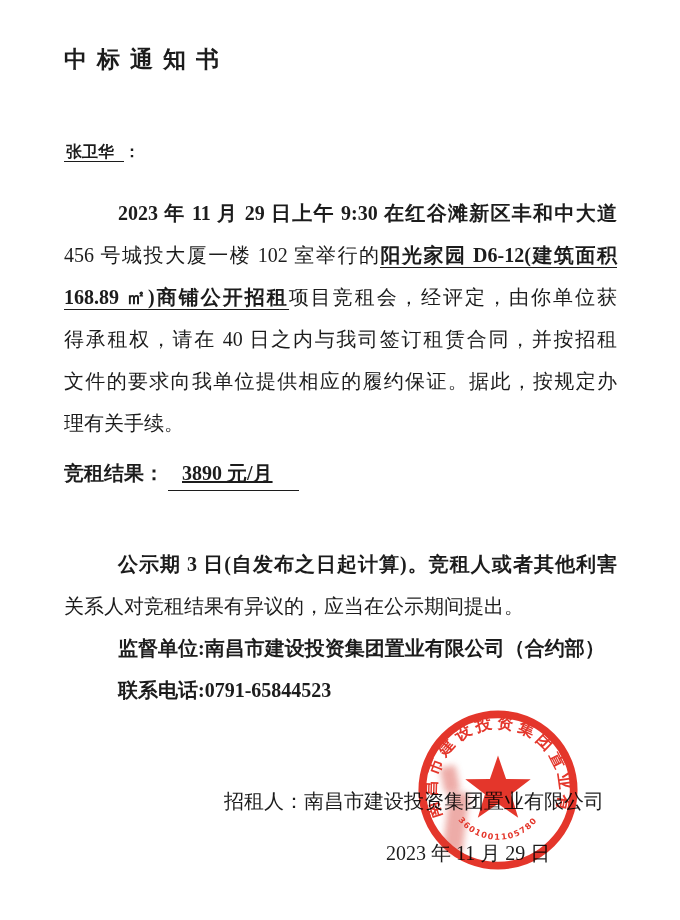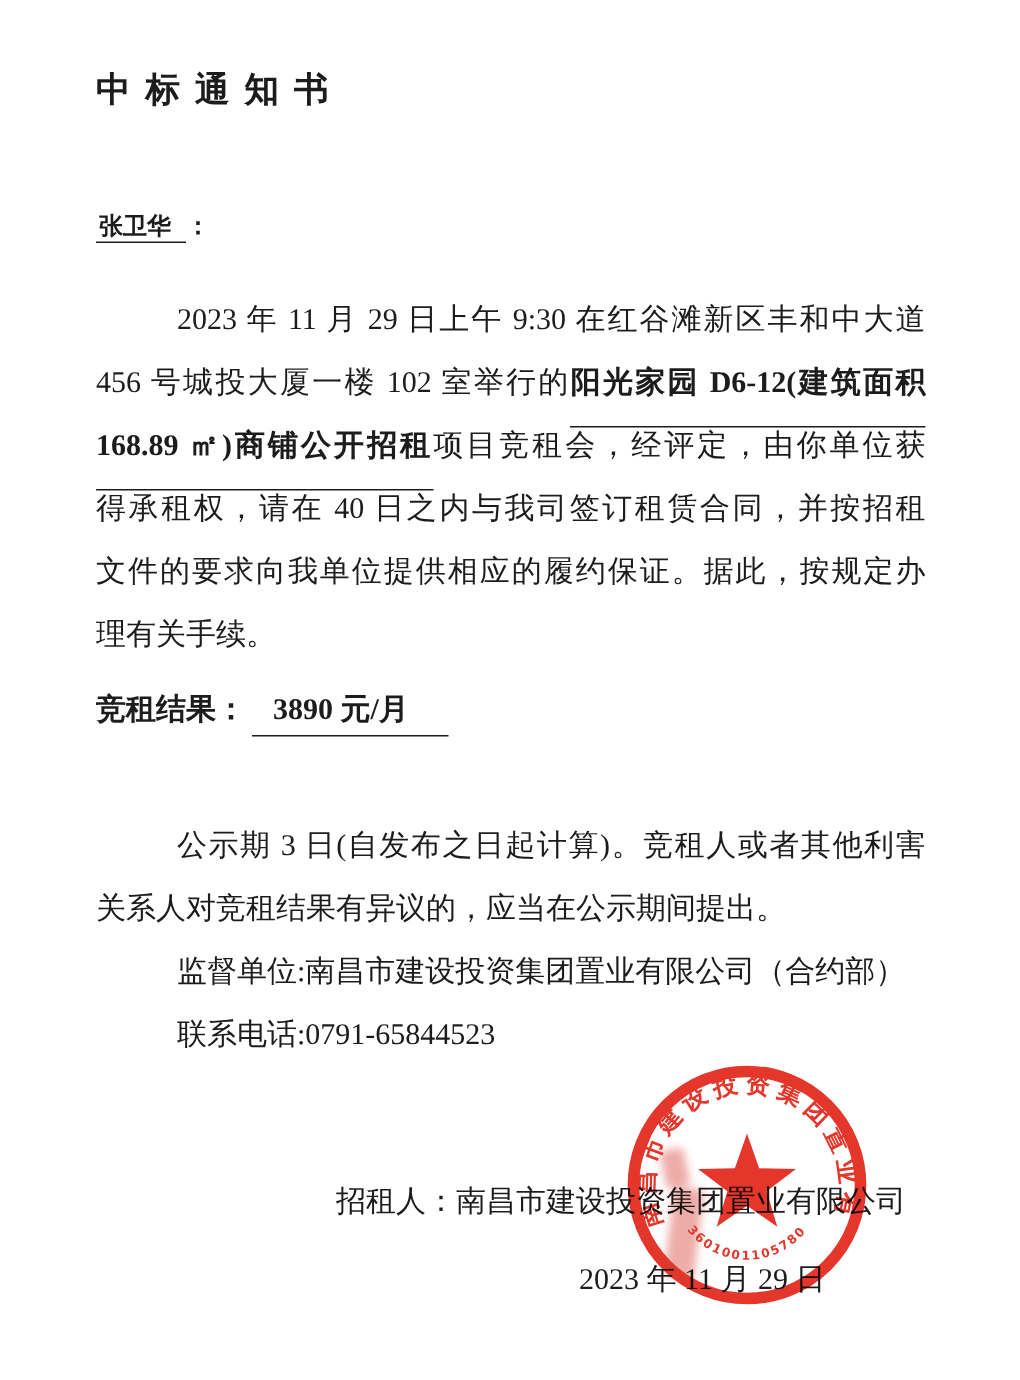--- a/index.html
+++ b/index.html
@@ -12,29 +12,29 @@
   .title{
     font-size:23px;font-weight:bold;
     letter-spacing:10px;margin:0 -10px 0 0;line-height:40px;
   }
   .salutation{margin-top:58px;font-size:16px;font-weight:bold;line-height:28px;}
   .salutation .name{border-bottom:1.5px solid #1c1c1c;padding:0 10px 1px 2px;}
   .para{margin-top:26px;font-size:20px;}
   .para2{margin-top:52px;}
   .line{line-height:42px;white-space:nowrap;}
   .line.j{white-space:normal;text-align:justify;text-align-last:justify;}
-  .line.ind{text-indent:54px;}
+  .line.ind{text-indent:54px;font-weight:bold;}
   .seg.b{font-weight:bold;}
-  .seg.u{border-bottom:1.5px solid #1c1c1c;padding-bottom:18px;}
+  .seg.u{border-bottom:1.5px solid #1c1c1c;padding-bottom:1px;}
   .result{margin-top:14px;font-size:20px;line-height:30px;}
   .result .label{font-weight:bold;}
   .result .value{
     display:inline-block;font-weight:bold;
     border-bottom:1.5px solid #1c1c1c;
-    padding:0 26px 2px 14px;margin-left:4px;
+    padding:0 26px 2px 14px;margin-left:4px;text-decoration:underline;
   }
   .footer{margin-top:75px;font-size:20px;}
   .lessor{padding-left:160px;line-height:30px;white-space:nowrap;}
   .dateline{margin-left:322px;margin-top:22px;line-height:30px;white-space:nowrap;}
   .seal{
     position:absolute;left:412px;top:704px;width:172px;height:172px;
     mix-blend-mode:multiply;opacity:.93;pointer-events:none;
   }
   .seal svg{filter:blur(0.3px);}
   .ghost{

